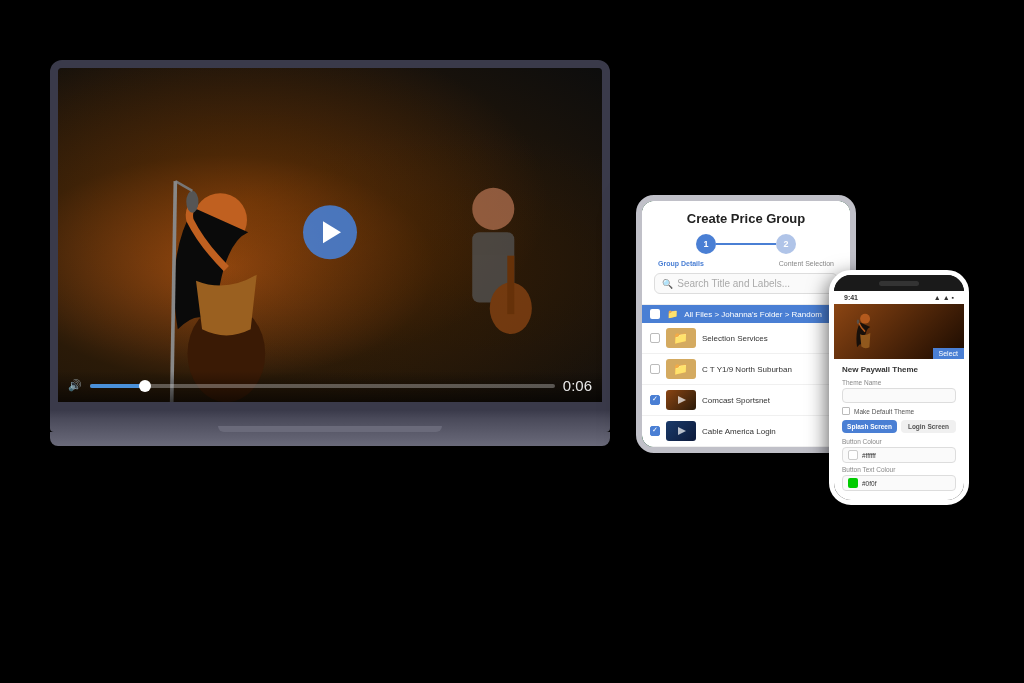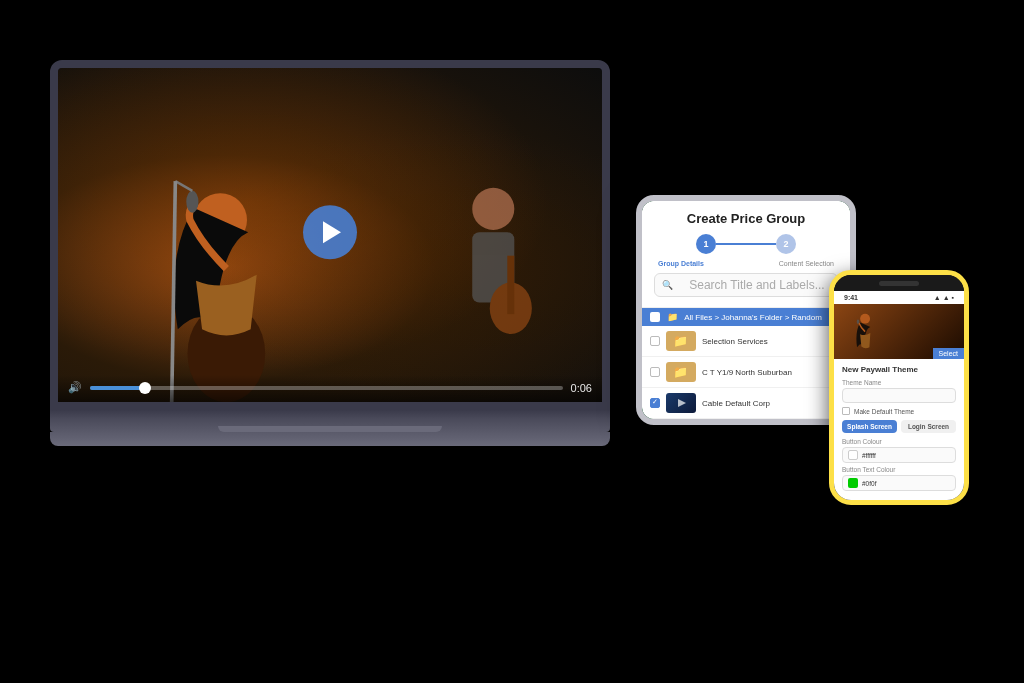--- a/index.html
+++ b/index.html
@@ -122,21 +122,21 @@
       right: -5px;
       top: -4px;
       width: 12px;
       height: 12px;
       background: #fff;
       border-radius: 50%;
     }
 
     .time-label {
       color: #fff;
-      font-size: 11px;
+      font-size: 15px;
       white-space: nowrap;
       opacity: 0.9;
     }
 
     .volume-icon {
       color: #fff;
       font-size: 11px;
       opacity: 0.8;
     }
 
@@ -265,23 +265,22 @@
       background: #fafafa;
     }
 
     .search-icon-sm {
       color: #aaa;
       font-size: 9px;
       margin-right: 4px;
     }
 
     .search-input-mock {
-      font-size: 12px;
+      font-size: 10px;
       color: #aaa;
-      margin-left: 12px;
     }
 
     
     .breadcrumb-row {
       display: flex;
       align-items: center;
       background: #4a7fd4;
       padding: 4px 8px;
       gap: 3px;
     }
@@ -373,21 +372,21 @@
     }
 
     
     .phone {
       position: absolute;
       right: 55px;
       top: 270px;
       width: 140px;
       background: #1a1a1a;
       border-radius: 22px;
-      border: 5px solid #fde047;
+      border: 5px solid #ffffff;
       box-shadow: -2px 6px 20px rgba(0,0,0,0.6);
       overflow: hidden;
     }
 
     .phone-notch {
       background: #1a1a1a;
       height: 16px;
       display: flex;
       align-items: center;
       justify-content: center;
@@ -641,29 +640,38 @@
         <div class="file-thumb folder">📁</div>
         <span class="file-name">Selection Services</span>
       </div>
 
       <div class="file-row">
         <div class="file-checkbox"></div>
         <div class="file-thumb folder">📁</div>
         <span class="file-name">C T Y1/9 North Suburban</span>
       </div>
 
+      <div class="file-row">
+        <div class="file-checkbox checked"></div>
+        <div class="file-thumb video1">
+          <svg width="12" height="10" viewBox="0 0 12 10">
+              <polygon points="3,1 11,5 3,9" fill="rgba(255,255,255,0.7)"></polygon>
+            </svg>
+        </div>
+        <span class="file-name">Comcast Sportsnet</span>
+      </div>
 
       <div class="file-row">
         <div class="file-checkbox checked"></div>
         <div class="file-thumb video2">
           <svg width="12" height="10" viewBox="0 0 12 10">
               <polygon points="3,1 11,5 3,9" fill="rgba(255,255,255,0.7)"></polygon>
             </svg>
         </div>
-        <span class="file-name">Cable Default Corp</span>
+        <span class="file-name">Cable America Login</span>
       </div>
     </div>
   </div>
 
   <div class="phone">
     <div class="phone-notch">
       <div class="phone-notch-bar"></div>
     </div>
     <div class="phone-screen">
 

